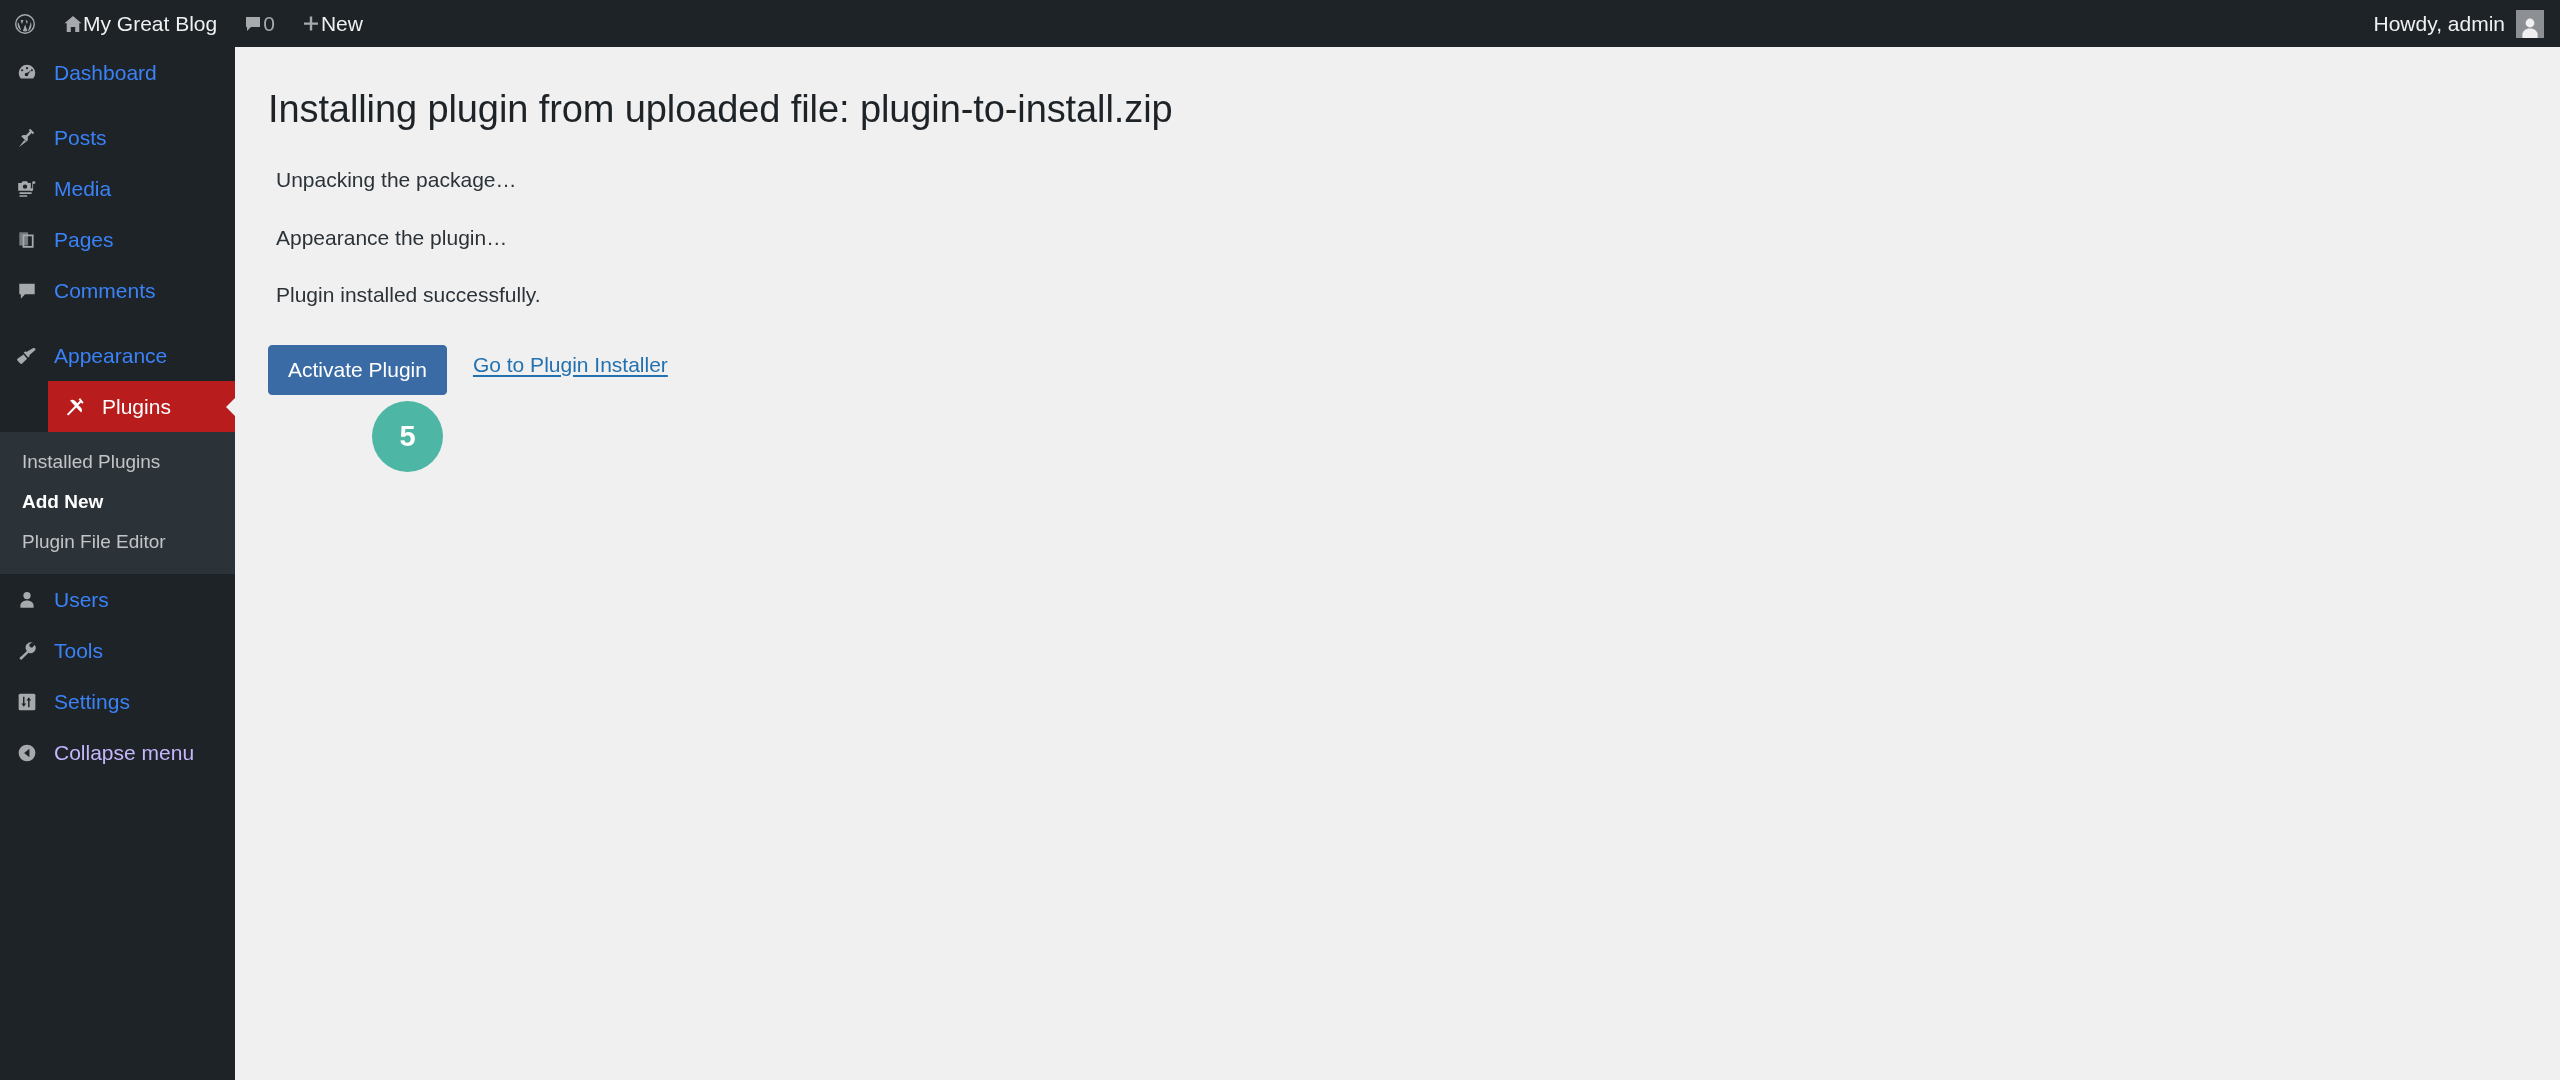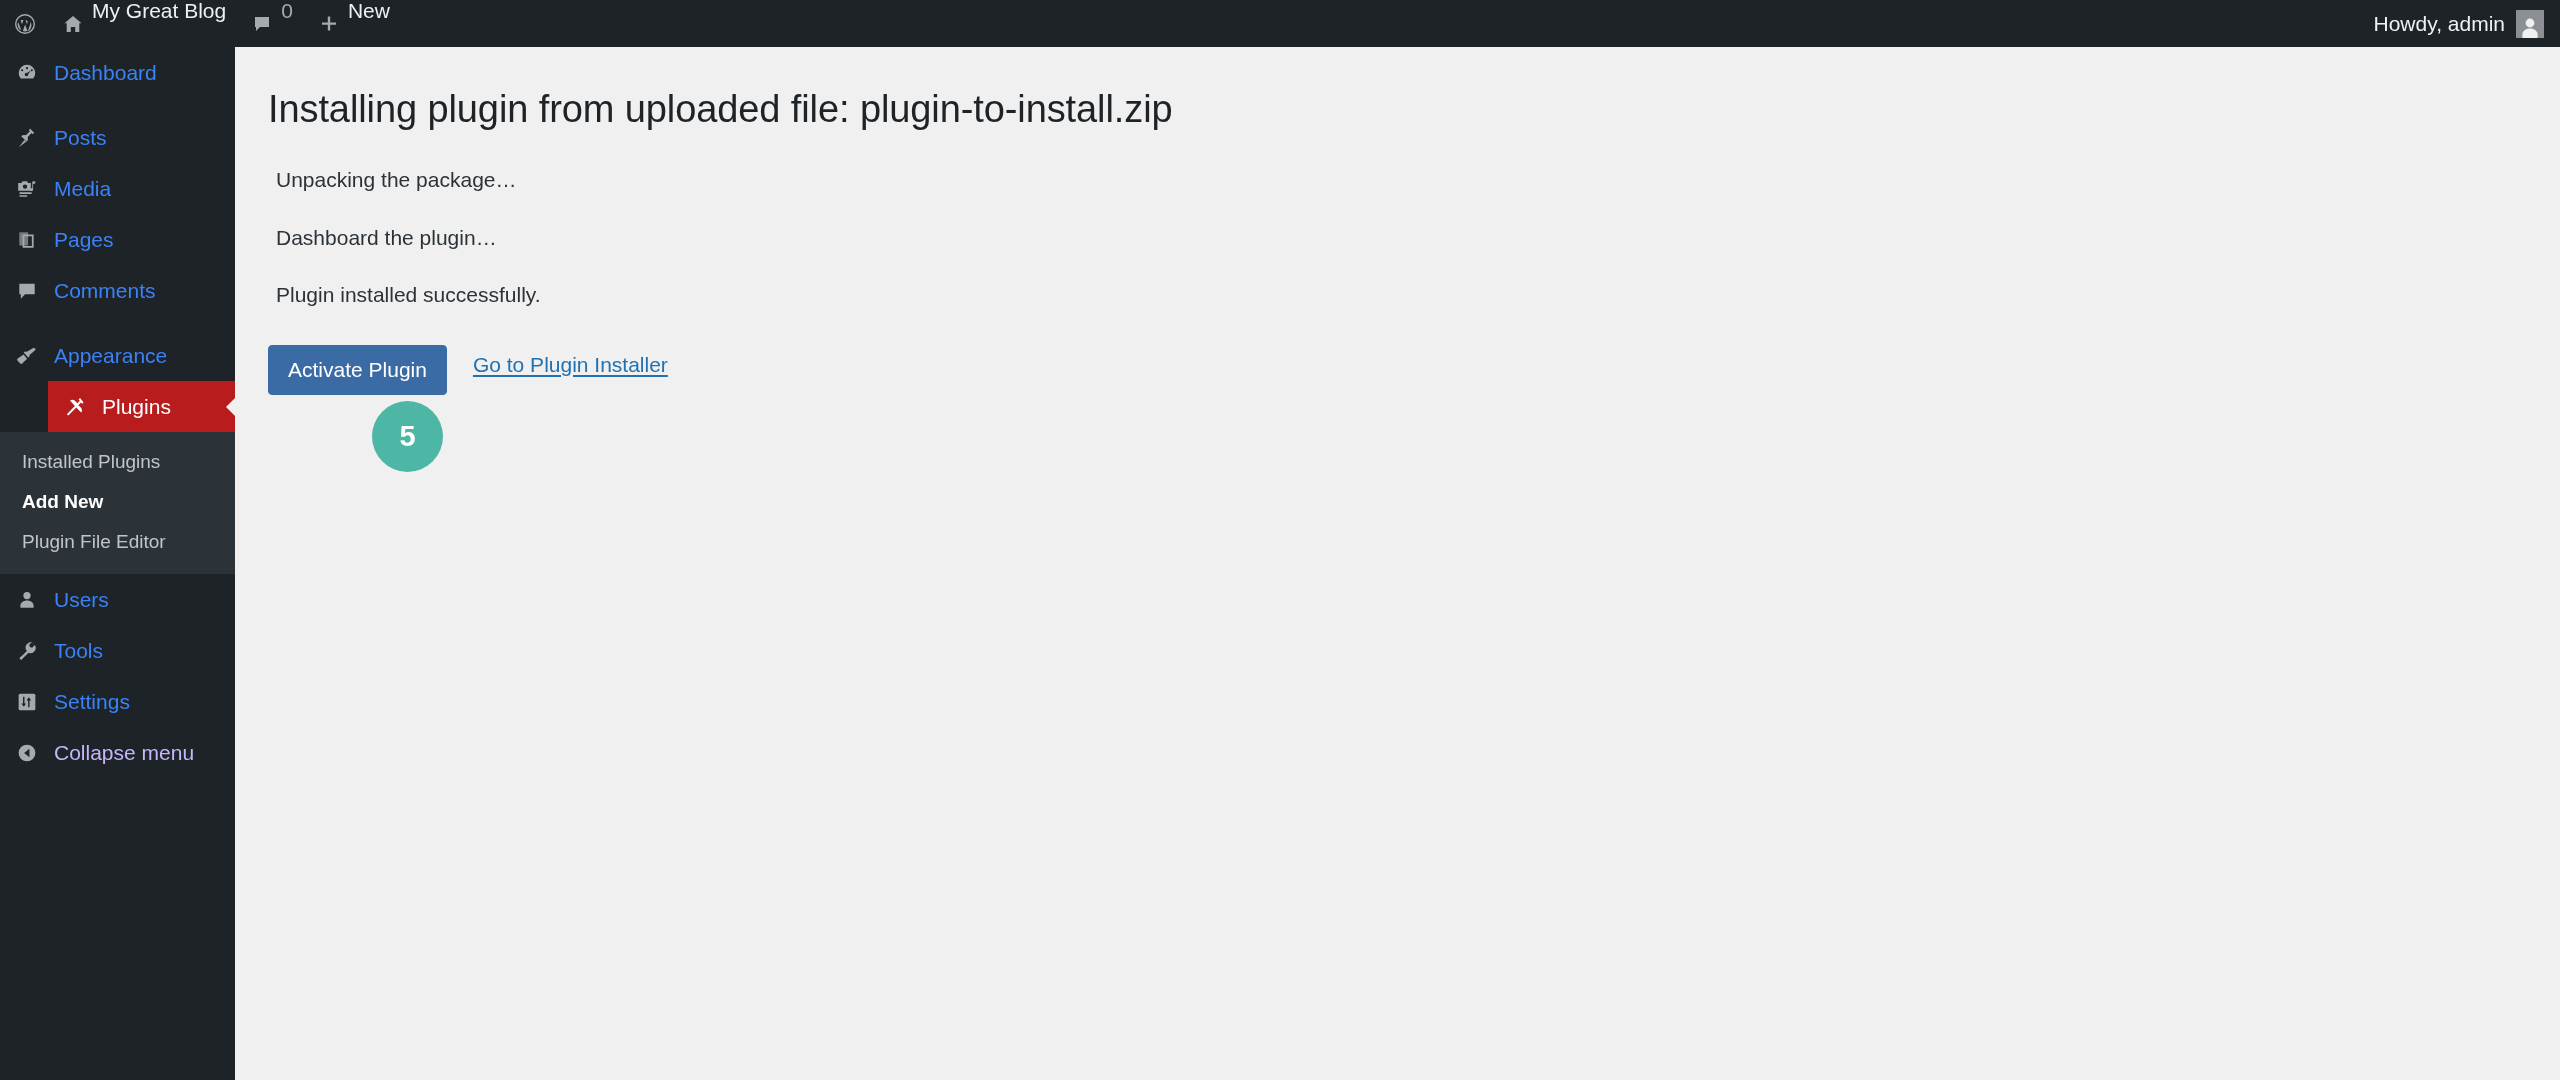--- a/index.html
+++ b/index.html
@@ -13,29 +13,28 @@
 
   
   #adminbar {
     position: absolute; top: 0; left: 0;
     width: 2560px; height: 47px;
     background: #1d2327;
     display: flex; align-items: center;
     z-index: 40;
   }
   .ab-item {
-    display: flex; 
+    display: flex; align-items: center;
     height: 47px;
     padding: 0 13px;
     color: #f0f0f1;
     font-size: 21px;
     line-height: 1;
     white-space: nowrap;
     cursor: default;
-    gap: 9px;
   }
   .ab-item .ab-ico { display: flex; align-items: center; justify-content: center; }
   .ab-item .ab-ico svg { display: block; fill: #a7aaad; }
   .ab-count { color: #a7aaad; font-size: 21px; }
   #ab-right {
     margin-left: auto;
     display: flex; align-items: center;
     padding-right: 16px;
     gap: 11px;
   }
@@ -326,21 +325,21 @@
     </span>
     <span>Collapse menu</span>
   </div>
 </div>
 
 <div id="content">
 
   <h1 id="page-title">Installing plugin from uploaded file: plugin-to-install.zip</h1>
 
   <p class="status-line">Unpacking the package…</p>
-  <p class="status-line">Dashboard the plugin…</p>
+  <p class="status-line">Appearance the plugin…</p>
   <p class="status-line">Plugin installed successfully.</p>
 
   <div id="action-row">
     <button id="activate-btn">Activate Plugin</button>
     <a id="installer-link">Go to Plugin Installer</a>
     <div id="step-badge">5</div>
   </div>
 </div>
 
 </body></html>

